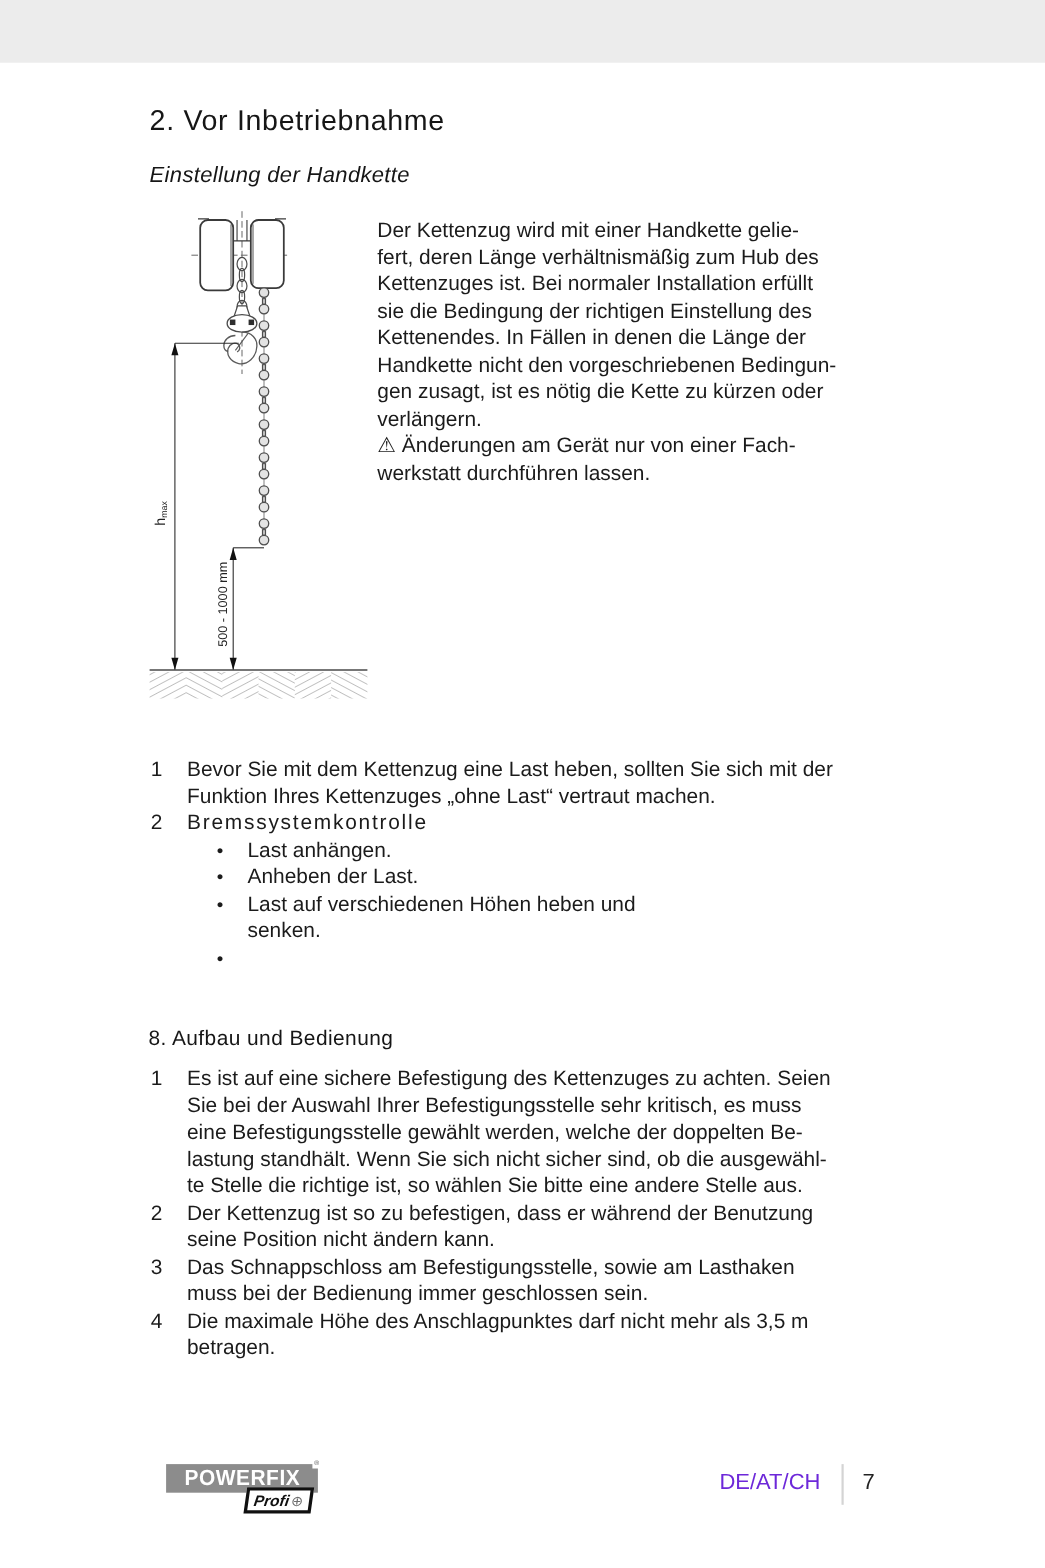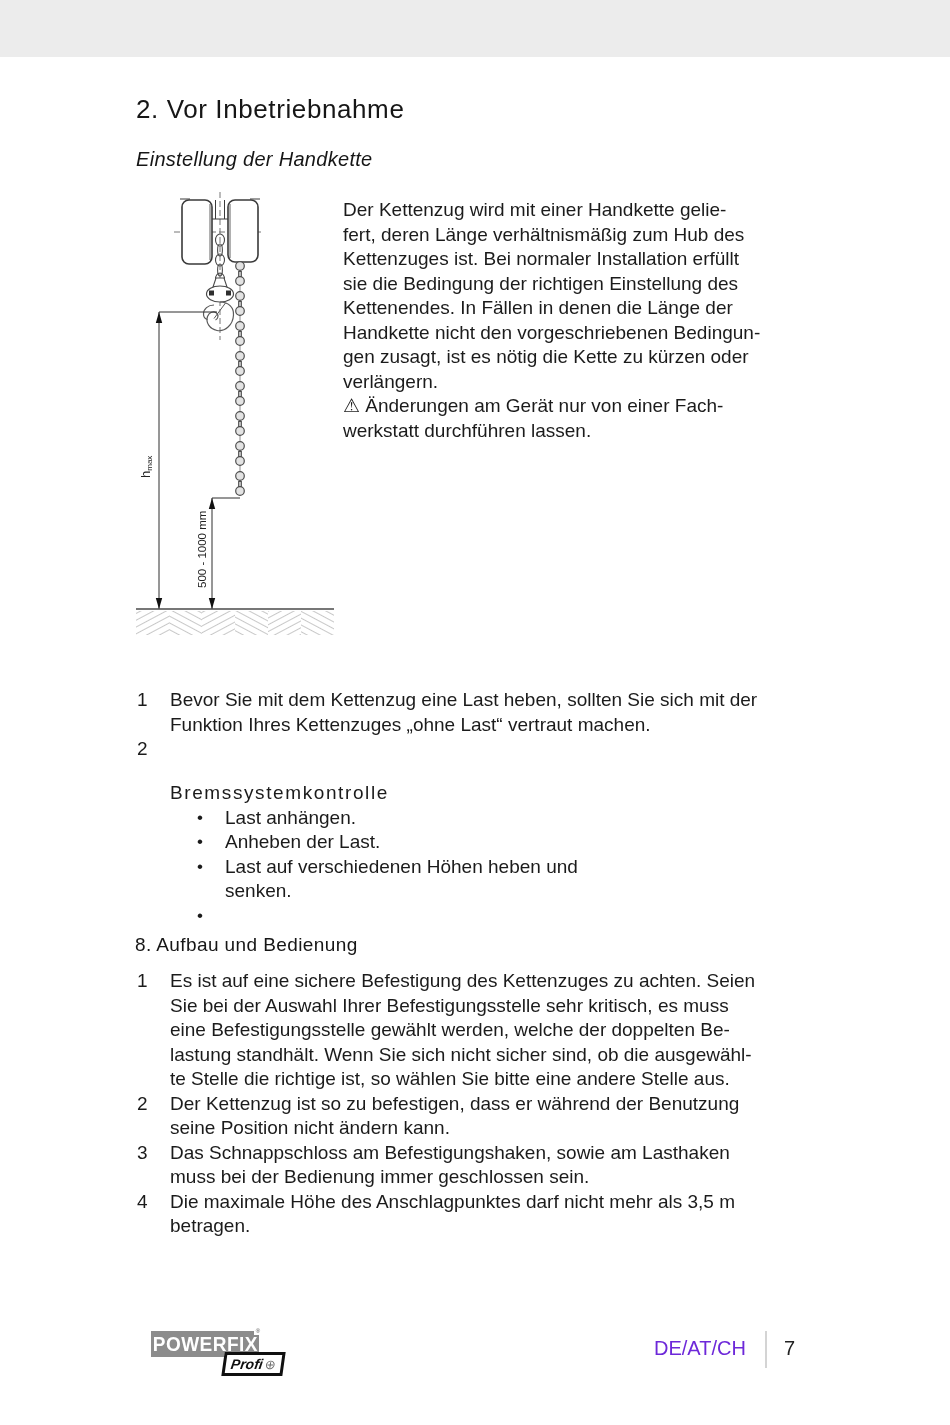--- a/index.html
+++ b/index.html
@@ -15,27 +15,27 @@
   .intro{
     position:absolute;left:343px;top:198px;width:512px;
     font-size:19px;line-height:24.5px;
   }
   .diagram{position:absolute;left:130px;top:188px;width:210px;height:452px;}
   .list7{position:absolute;left:137px;top:688px;width:715px;font-size:19px;line-height:24.5px;}
   .list8{position:absolute;left:137px;top:969px;width:715px;font-size:19px;line-height:24.5px;}
   .li{display:flex;align-items:flex-start;}
   .num{flex:0 0 33px;}
   .itxt{flex:1 1 auto;}
-  .spaced{letter-spacing:1.6px;margin-top:44px;}
+  .spaced{letter-spacing:1.6px;}
   .bullet-row{display:flex;align-items:flex-start;margin-left:27px;}
   .bchar{flex:0 0 28px;font-size:17px;}
   .h8{position:absolute;left:135px;top:934px;font-size:19px;font-weight:400;letter-spacing:.4px;color:#161616;}
   
   .logo-box{
-    position:absolute;left:151px;top:1331px;width:108px;height:26px;background:#8c8c8c;
+    position:absolute;left:151px;top:1331px;width:138px;height:26px;background:#8c8c8c;
     display:flex;align-items:center;justify-content:center;
   }
   .logo-text{
     color:#ffffff;font-weight:700;font-size:20px;letter-spacing:.5px;
     transform:scaleX(.95);white-space:nowrap;
   }
   .logo-reg{
     position:absolute;right:-3px;top:-4px;width:8px;height:8px;background:#ffffff;
     font-size:6px;line-height:8px;text-align:center;color:#555;font-weight:400;
   }
@@ -212,21 +212,21 @@
 lastung standhält. Wenn Sie sich nicht sicher sind, ob die ausgewähl-
 te Stelle die richtige ist, so wählen Sie bitte eine andere Stelle aus.</span>
   </div>
   <div class="li">
     <span class="num">2</span>
     <span class="itxt pre">Der Kettenzug ist so zu befestigen, dass er während der Benutzung
 seine Position nicht ändern kann.</span>
   </div>
   <div class="li">
     <span class="num">3</span>
-    <span class="itxt pre">Das Schnappschloss am Befestigungshaken, sowie am Lasthaken
+    <span class="itxt pre">Das Schnappschloss am Befestigungsstelle, sowie am Lasthaken
 muss bei der Bedienung immer geschlossen sein.</span>
   </div>
   <div class="li">
     <span class="num">4</span>
     <span class="itxt pre">Die maximale Höhe des Anschlagpunktes darf nicht mehr als 3,5 m
 betragen.</span>
   </div>
 </div>
 
 <div class="logo-box">

